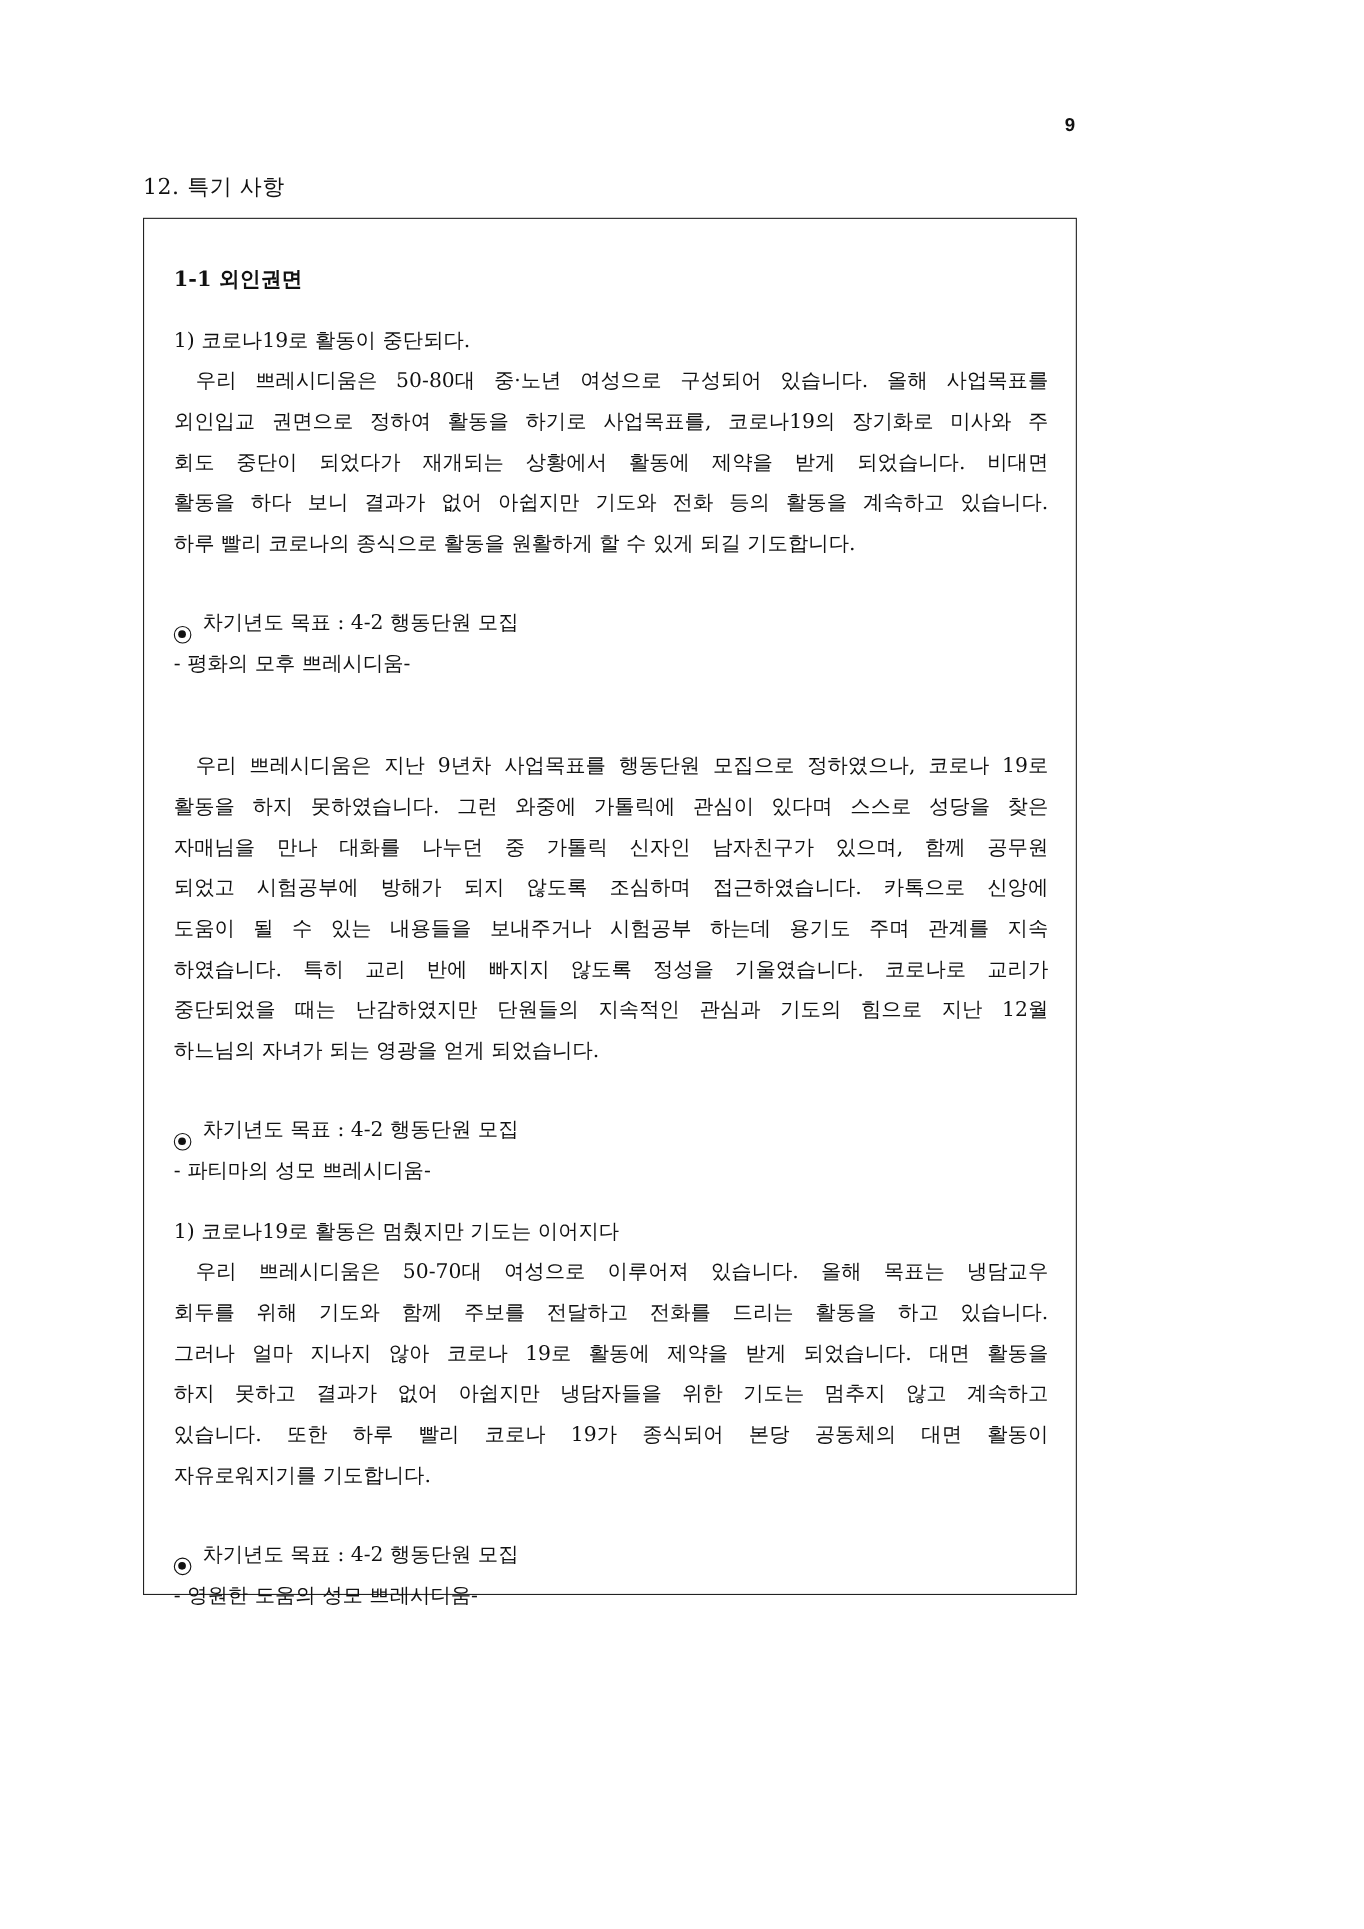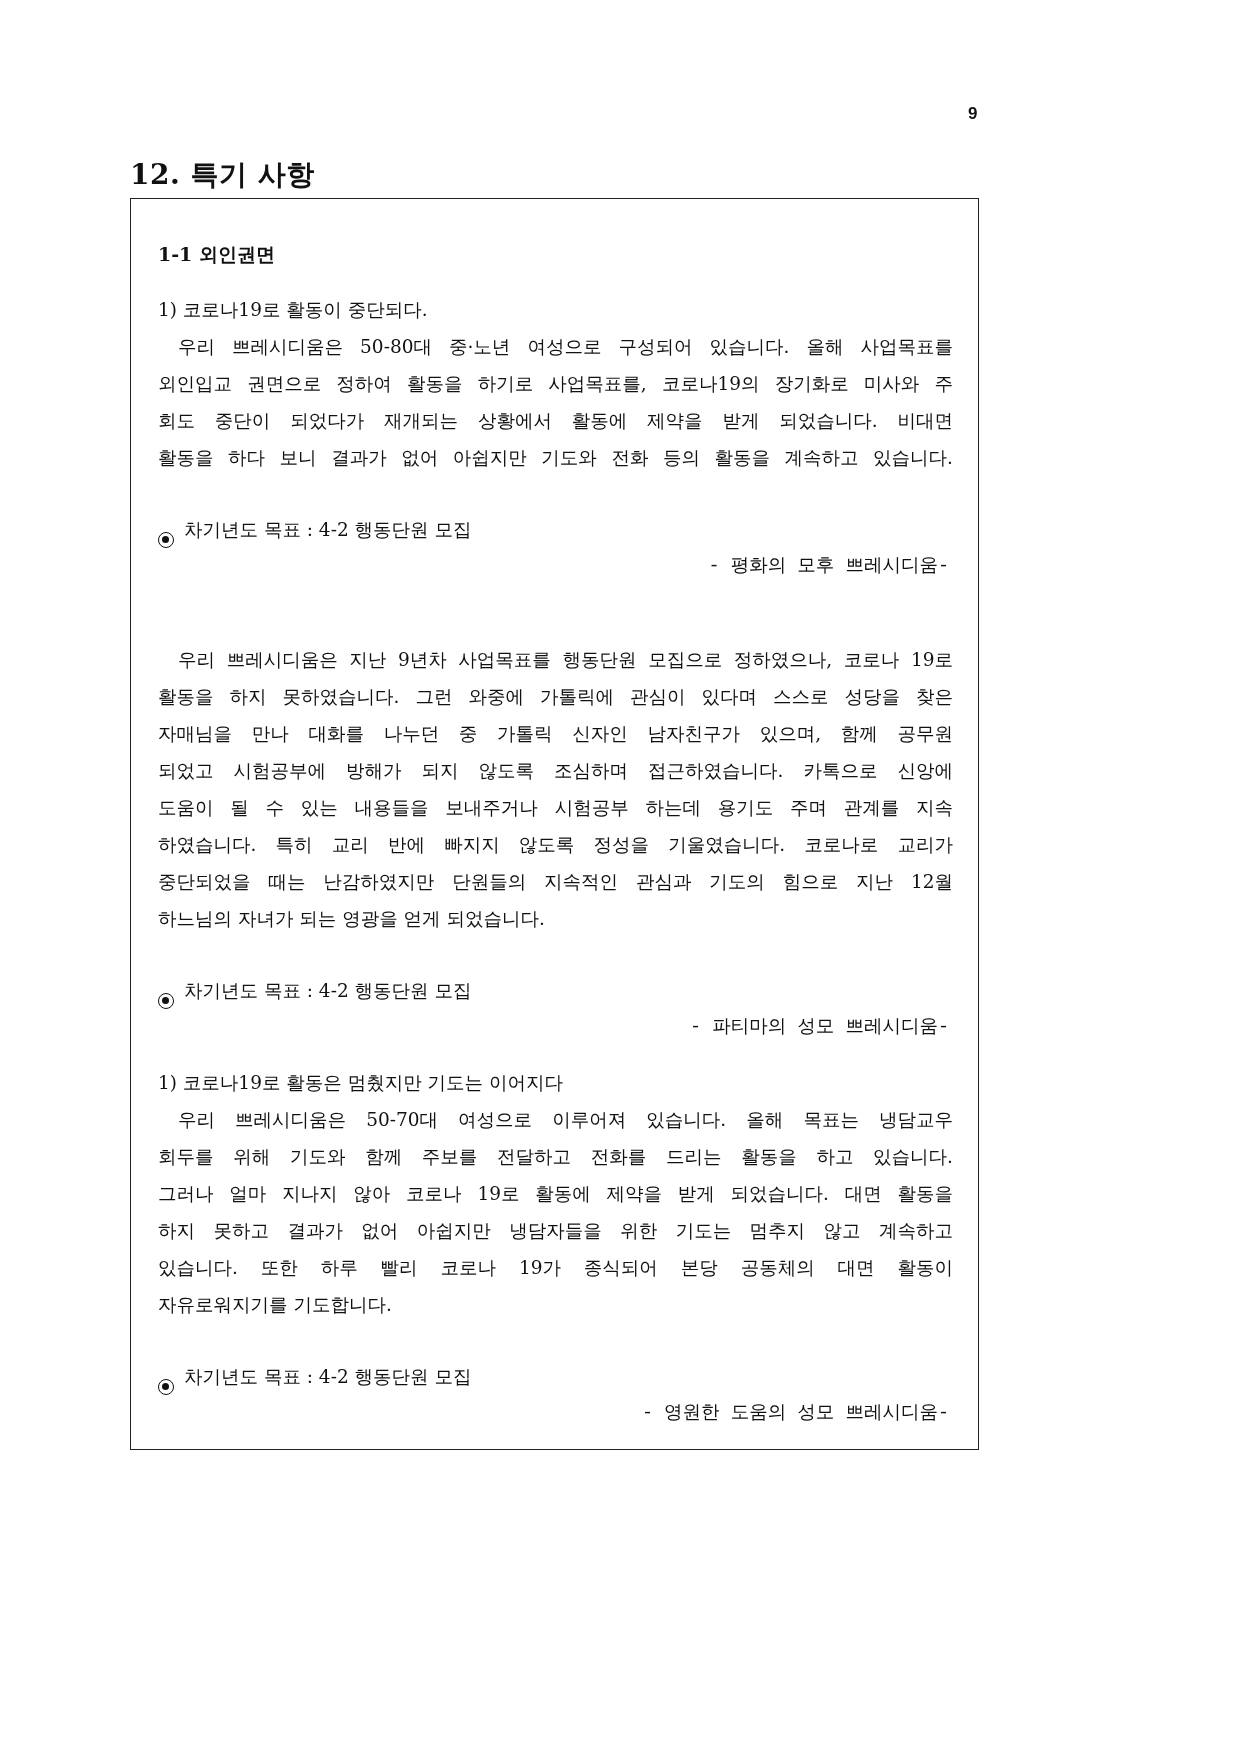--- a/index.html
+++ b/index.html
@@ -1,25 +1,25 @@
 <!DOCTYPE html>
 <html><head>
   <meta charset="utf-8">
   <style>
     html, body { margin: 0; padding: 0; background: #ffffff; }
     body { width: 1240px; height: 1754px; position: relative; font-family: "DejaVu Serif", "Liberation Serif", serif; color: #111; overflow: hidden; }
     .page-number { position: absolute; top: 104px; left: 968px; font-family: "Liberation Sans", "DejaVu Sans", sans-serif; font-weight: bold; font-size: 17px; }
-    .section-title { position: absolute; top: 156px; left: 130px; font-size: 28px; font-weight: bold; letter-spacing: 0.5px; }
+    .section-title { position: absolute; top: 156px; left: 130px; font-size: 20px; font-weight: normal; letter-spacing: 0.5px; }
     .box { position: absolute; top: 198px; left: 130px; width: 849px; height: 1252px; border: 1.5px solid #222; box-sizing: border-box; }
     .content { position: absolute; top: 236px; left: 158px; width: 795px; font-size: 18.5px; }
     .line { height: 37px; line-height: 37px; white-space: nowrap; }
     .just { text-align: justify; text-align-last: justify; white-space: normal; }
     .heading { font-weight: bold; font-size: 19px; }
     .indent { padding-left: 20px; }
-    .right { text-align: right; padding-right: 4px; font-family: Liberation Mono, monospace; }
+    .right { padding-right: 4px; }
     .gap-s { height: 18px; }
     .gap-m { height: 35px; }
     .gap-l { height: 56px; }
     .goal { display: flex; align-items: flex-end; }
     .bullet { display: inline-block; width: 16px; height: 16px; border: 1.5px solid #111; border-radius: 50%; position: relative; margin-right: 10px; box-sizing: border-box; }
     .bullet::after { content: ""; position: absolute; left: 3px; top: 3px; width: 7px; height: 7px; background: #111; border-radius: 50%; }
   </style>
 </head>
 <body>
 
@@ -30,20 +30,21 @@
 
 <div class="content">
 
   <div class="line heading">1-1 외인권면</div>
   <div class="gap-s"></div>
   <div class="line">1) 코로나19로 활동이 중단되다.</div>
   <div class="line just indent">우리 쁘레시디움은 50-80대  중·노년 여성으로 구성되어 있습니다. 올해 사업목표를</div>
   <div class="line just">외인입교 권면으로 정하여 활동을 하기로 사업목표를, 코로나19의 장기화로 미사와 주</div>
   <div class="line just">회도 중단이 되었다가 재개되는 상황에서 활동에 제약을 받게 되었습니다. 비대면</div>
   <div class="line just">활동을 하다 보니 결과가 없어 아쉽지만 기도와 전화 등의 활동을 계속하고 있습니다.</div>
+  <div class="line">하루 빨리 코로나의 종식으로 활동을 원활하게 할 수 있게 되길 기도합니다.</div>
   <div class="gap-m"></div>
   <div class="line goal">
     <span class="bullet"></span>
     <span>차기년도 목표 : 4-2 행동단원 모집</span>
   </div>
   <div class="line right">- 평화의 모후 쁘레시디움-</div>
   <div class="gap-l"></div>
 
   <div class="line just indent">우리 쁘레시디움은 지난 9년차 사업목표를 행동단원 모집으로 정하였으나, 코로나 19로</div>
   <div class="line just">활동을 하지 못하였습니다. 그런 와중에 가톨릭에 관심이 있다며 스스로 성당을 찾은</div>

